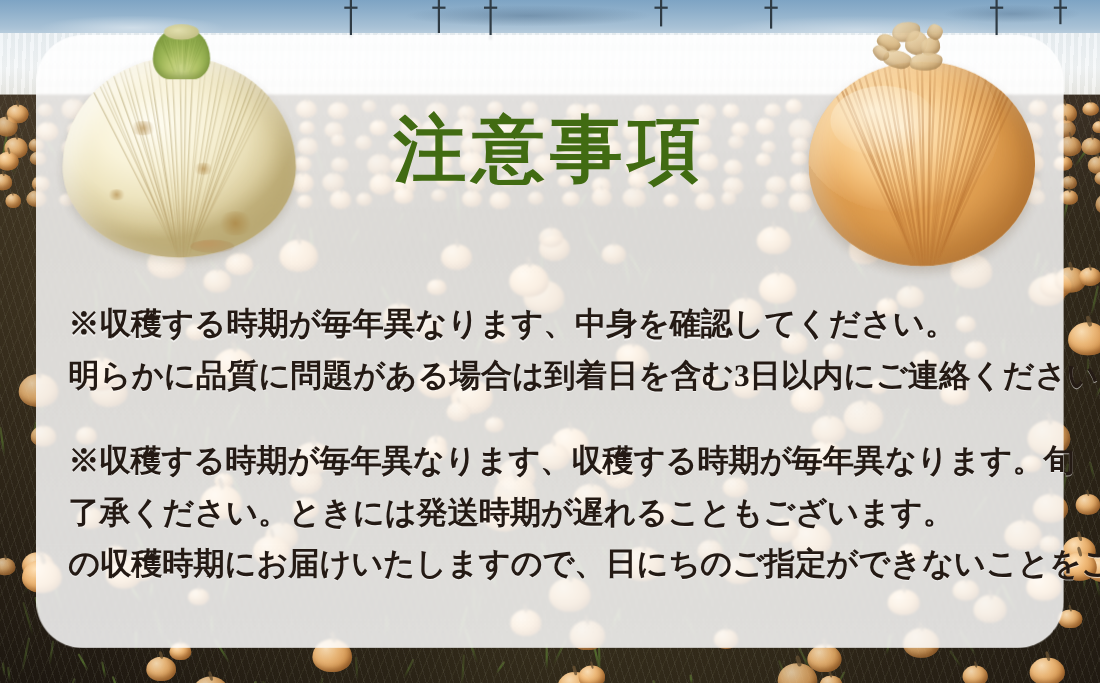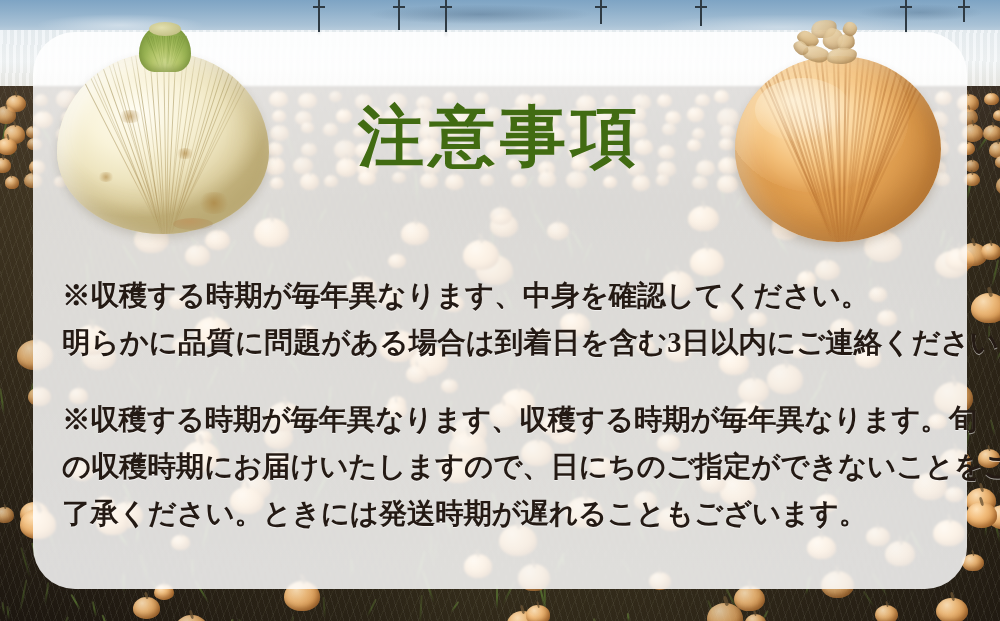--- a/index.html
+++ b/index.html
@@ -862,22 +862,22 @@
 
   <div class="title">注意事項</div>
 
   <div class="body-block" id="para-1">
     <span class="tline">※収穫する時期が毎年異なります、中身を確認してください。</span>
     <span class="tline">明らかに品質に問題がある場合は到着日を含む3日以内にご連絡ください。</span>
   </div>
 
   <div class="body-block" id="para-2">
     <span class="tline">※収穫する時期が毎年異なります、収穫する時期が毎年異なります。旬</span>
+    <span class="tline">了承ください。ときには発送時期が遅れることもございます。</span>
     <span class="tline">の収穫時期にお届けいたしますので、日にちのご指定ができないことをご</span>
-    <span class="tline">了承ください。ときには発送時期が遅れることもございます。</span>
   </div>
 
   <div class="onion-photo" id="onion-white">
     <div class="wo-body">
       <div id="wo-veins">
           <div class="wo-vein" style="left: 6.09887px; transform: rotate(-27deg); opacity: 0.9;"></div>
           <div class="wo-vein" style="left: 15.562px; transform: rotate(-25.1deg); opacity: 0.64;"></div>
           <div class="wo-vein" style="left: 21.4485px; transform: rotate(-23.3deg); opacity: 0.47;"></div>
           <div class="wo-vein" style="left: 27.3146px; transform: rotate(-21.4deg); opacity: 0.8;"></div>
           <div class="wo-vein" style="left: 35.5515px; transform: rotate(-19.6deg); opacity: 0.95;"></div>

